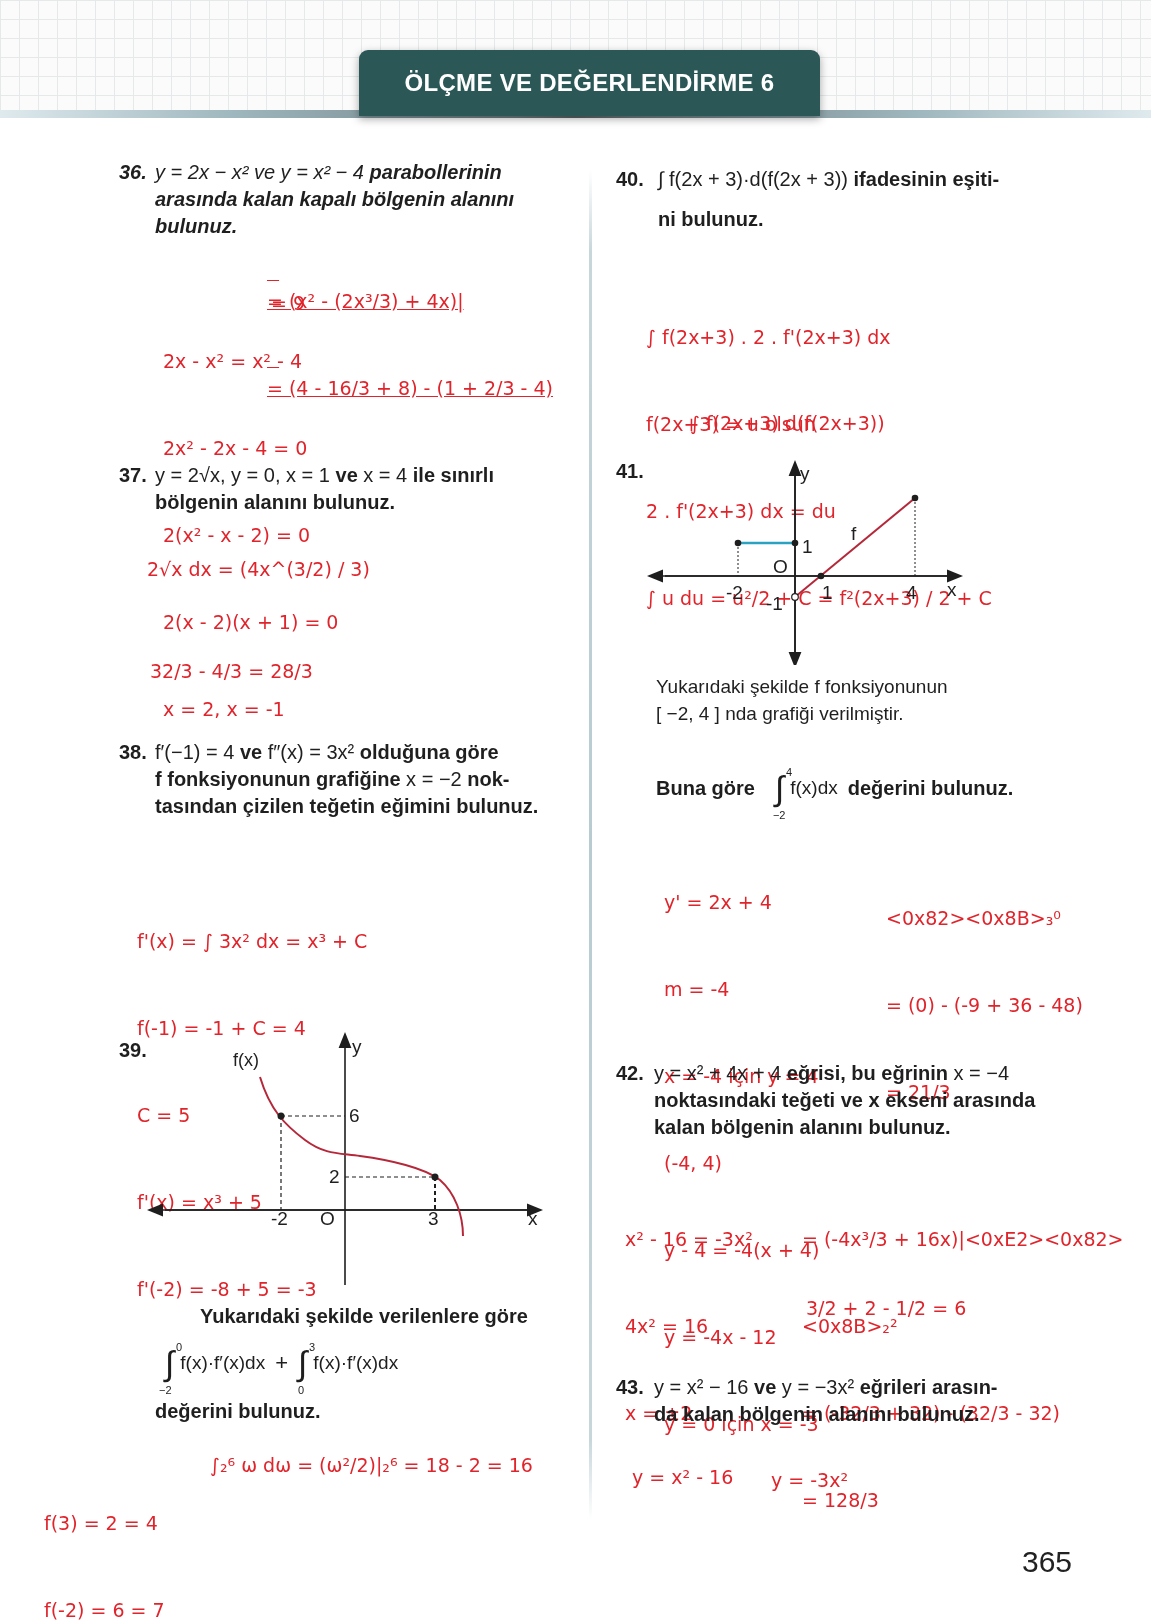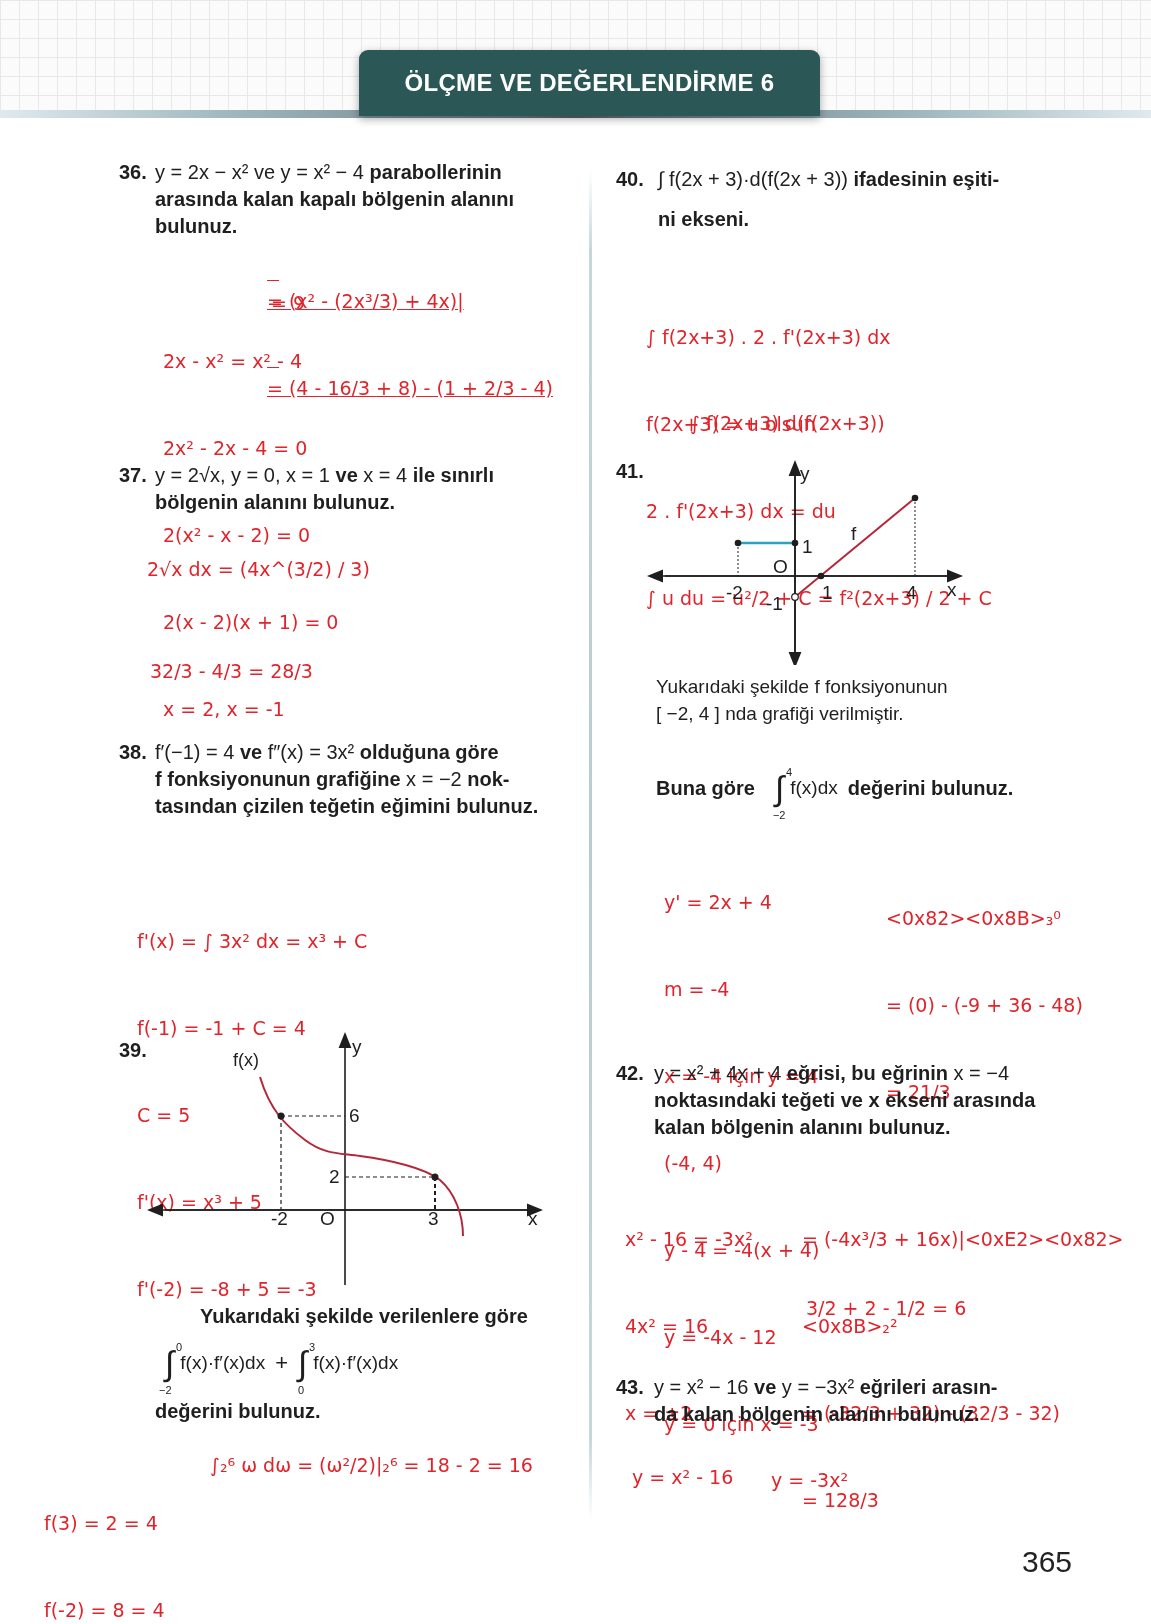--- a/index.html
+++ b/index.html
@@ -49,21 +49,21 @@
 </head>
 <body>
 
 <div class="grid-bg"></div>
 <div class="band"></div>
 <div class="title-tab">
   <span>ÖLÇME VE DEĞERLENDİRME  6</span>
 </div>
 <div class="divider"></div>
 
-<div class="q" style="left:119px; top:159px; width:460px;">
+<div class="q" style="left:119px; top:159px; width:460px;font-style:italic;">
   <span class="num">36.</span>
   <div class="body">
     <div><span class="m">y = 2x − x² ve y = x² − 4</span><span> parabollerinin</span></div>
     <div>arasında kalan kapalı bölgenin alanını</div>
     <div>bulunuz.</div>
   </div>
 </div>
 <div class="red" style="left:267px; top:229px;text-decoration:underline;">
   <div>= (x² - (2x³/3) + 4x)|</div>
   <div>= (4 - 16/3 + 8) - (1 + 2/3 - 4)</div>
@@ -152,29 +152,29 @@
     <span class="int-sign">∫</span>
     <span class="lim" style="left:0px; top:38px;">0</span>
   </span>
   <span style="margin-left:6px;">f(x)·f′(x)dx</span>
 </div>
 <div class="q" style="left:155px; top:1398px;">
   <div>değerini bulunuz.</div>
 </div>
 <div class="red" style="left:44px; top:1451px;">
   <div>f(3) = 2 = 4</div>
-  <div>f(-2) = 8 = 4</div>
+  <div>f(-2) = 6 = 7</div>
 </div>
 <div class="red" style="left:210px; top:1451px;">∫₂⁶ ω dω = (ω²/2)|₂⁶ = 18 - 2 = 16</div>
 
 <div class="q" style="left:616px; top:166px; width:480px;">
   <span class="num">40.</span>
   <div class="body" style="margin-left:42px;">
     <div><span class="m">∫ f(2x + 3)·d(f(2x + 3))</span><span> ifadesinin eşiti-</span></div>
-    <div style="margin-top:13px;">ni ekseni.</div>
+    <div style="margin-top:13px;">ni bulunuz.</div>
   </div>
 </div>
 <div class="red" style="left:646px; top:265px;">
   <div>∫ f(2x+3) . 2 . f'(2x+3) dx</div>
   <div>f(2x+3) = u olsun</div>
   <div>2 . f'(2x+3) dx = du</div>
   <div>∫ u du = u²/2 + C = f²(2x+3) / 2 + C</div>
 </div>
 <div class="red" style="left:690px; top:409px;">∫ f(2x+3) d(f(2x+3))</div>
 

